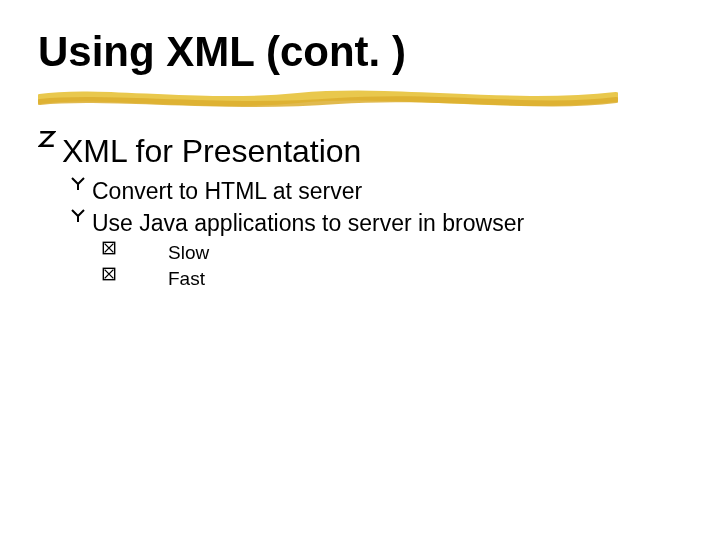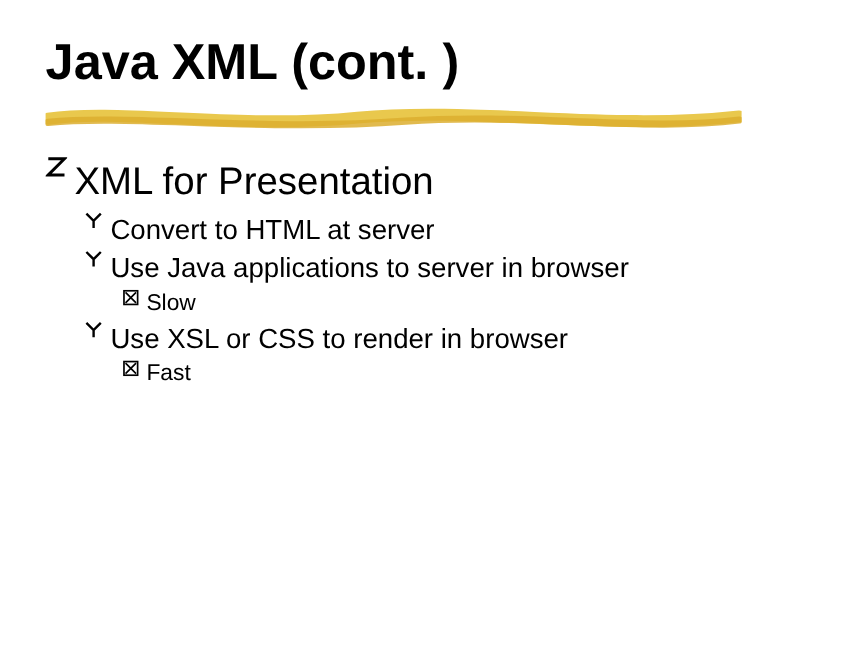--- a/index.html
+++ b/index.html
@@ -31,41 +31,41 @@
     width: 580px;
     margin: 14px 0 20px 0;
   }
   .underline-wrap svg { display:block; }
   .content {
     font-size: 24px;
     line-height: 1.28;
   }
   .lvl1 { margin: 4px 0 4px 0; font-size: 32px; }
   .lvl2 { margin: 2px 0 2px 32px; font-size: 23px; }
-  .lvl3 { margin: 2px 0 2px 64px; font-size: 19px; }
+  .lvl3 { margin: 2px 0 2px 64px; font-size: 19px; gap: 46px; }
   .row { display:flex; align-items:flex-start; }
   .bullet {
     display:inline-flex;
     align-items:center;
     justify-content:center;
     flex:0 0 auto;
     margin-right: 6px;
   }
   .bullet svg { display:block; }
   .txt { display:inline-block; }
   .lvl1 .txt { padding-top:1px; }
   .lvl2 .txt { padding-top:1px; }
   .lvl3 .txt { padding-top:0; }
 </style>
 </head>
 <body>
 
 <div class="slide">
 
-  <h1 class="title">Java XML (cont. )</h1>
+  <h1 class="title">Using XML (cont. )</h1>
 
   <div class="underline-wrap">
     <svg width="580" height="22" viewBox="0 0 580 22">
       <path d="M2 11 C 60 2, 160 20, 260 10 C 360 1, 470 21, 578 9" fill="none" stroke="#e9c84d" stroke-width="10" stroke-linecap="round"></path>
       <path d="M2 14 C 70 7, 180 22, 300 13 C 400 6, 500 22, 578 12" fill="none" stroke="#dcae2f" stroke-width="6" stroke-linecap="round" opacity="0.85"></path>
     </svg>
   </div>
 
   <div class="content">
 
@@ -99,28 +99,20 @@
     <div class="row lvl3">
       <span class="bullet">
         <svg width="14" height="14" viewBox="0 0 16 16">
           <rect x="1.5" y="1.5" width="13" height="13" fill="none" stroke="#000" stroke-width="1.6"></rect>
           <path d="M3 3 L13 13 M13 3 L3 13" stroke="#000" stroke-width="1.6"></path>
         </svg>
       </span>
       <span class="txt">Slow</span>
     </div>
 
-    <div class="row lvl2">
-      <span class="bullet">
-        <svg width="16" height="16" viewBox="0 0 16 16">
-          <path d="M2 2 L8 8 L14 2 M8 8 L8 14" fill="none" stroke="#000" stroke-width="2" stroke-linecap="butt"></path>
-        </svg>
-      </span>
-      <span class="txt">Use XSL or CSS to render in browser</span>
-    </div>
 
     <div class="row lvl3">
       <span class="bullet">
         <svg width="14" height="14" viewBox="0 0 16 16">
           <rect x="1.5" y="1.5" width="13" height="13" fill="none" stroke="#000" stroke-width="1.6"></rect>
           <path d="M3 3 L13 13 M13 3 L3 13" stroke="#000" stroke-width="1.6"></path>
         </svg>
       </span>
       <span class="txt">Fast</span>
     </div>

